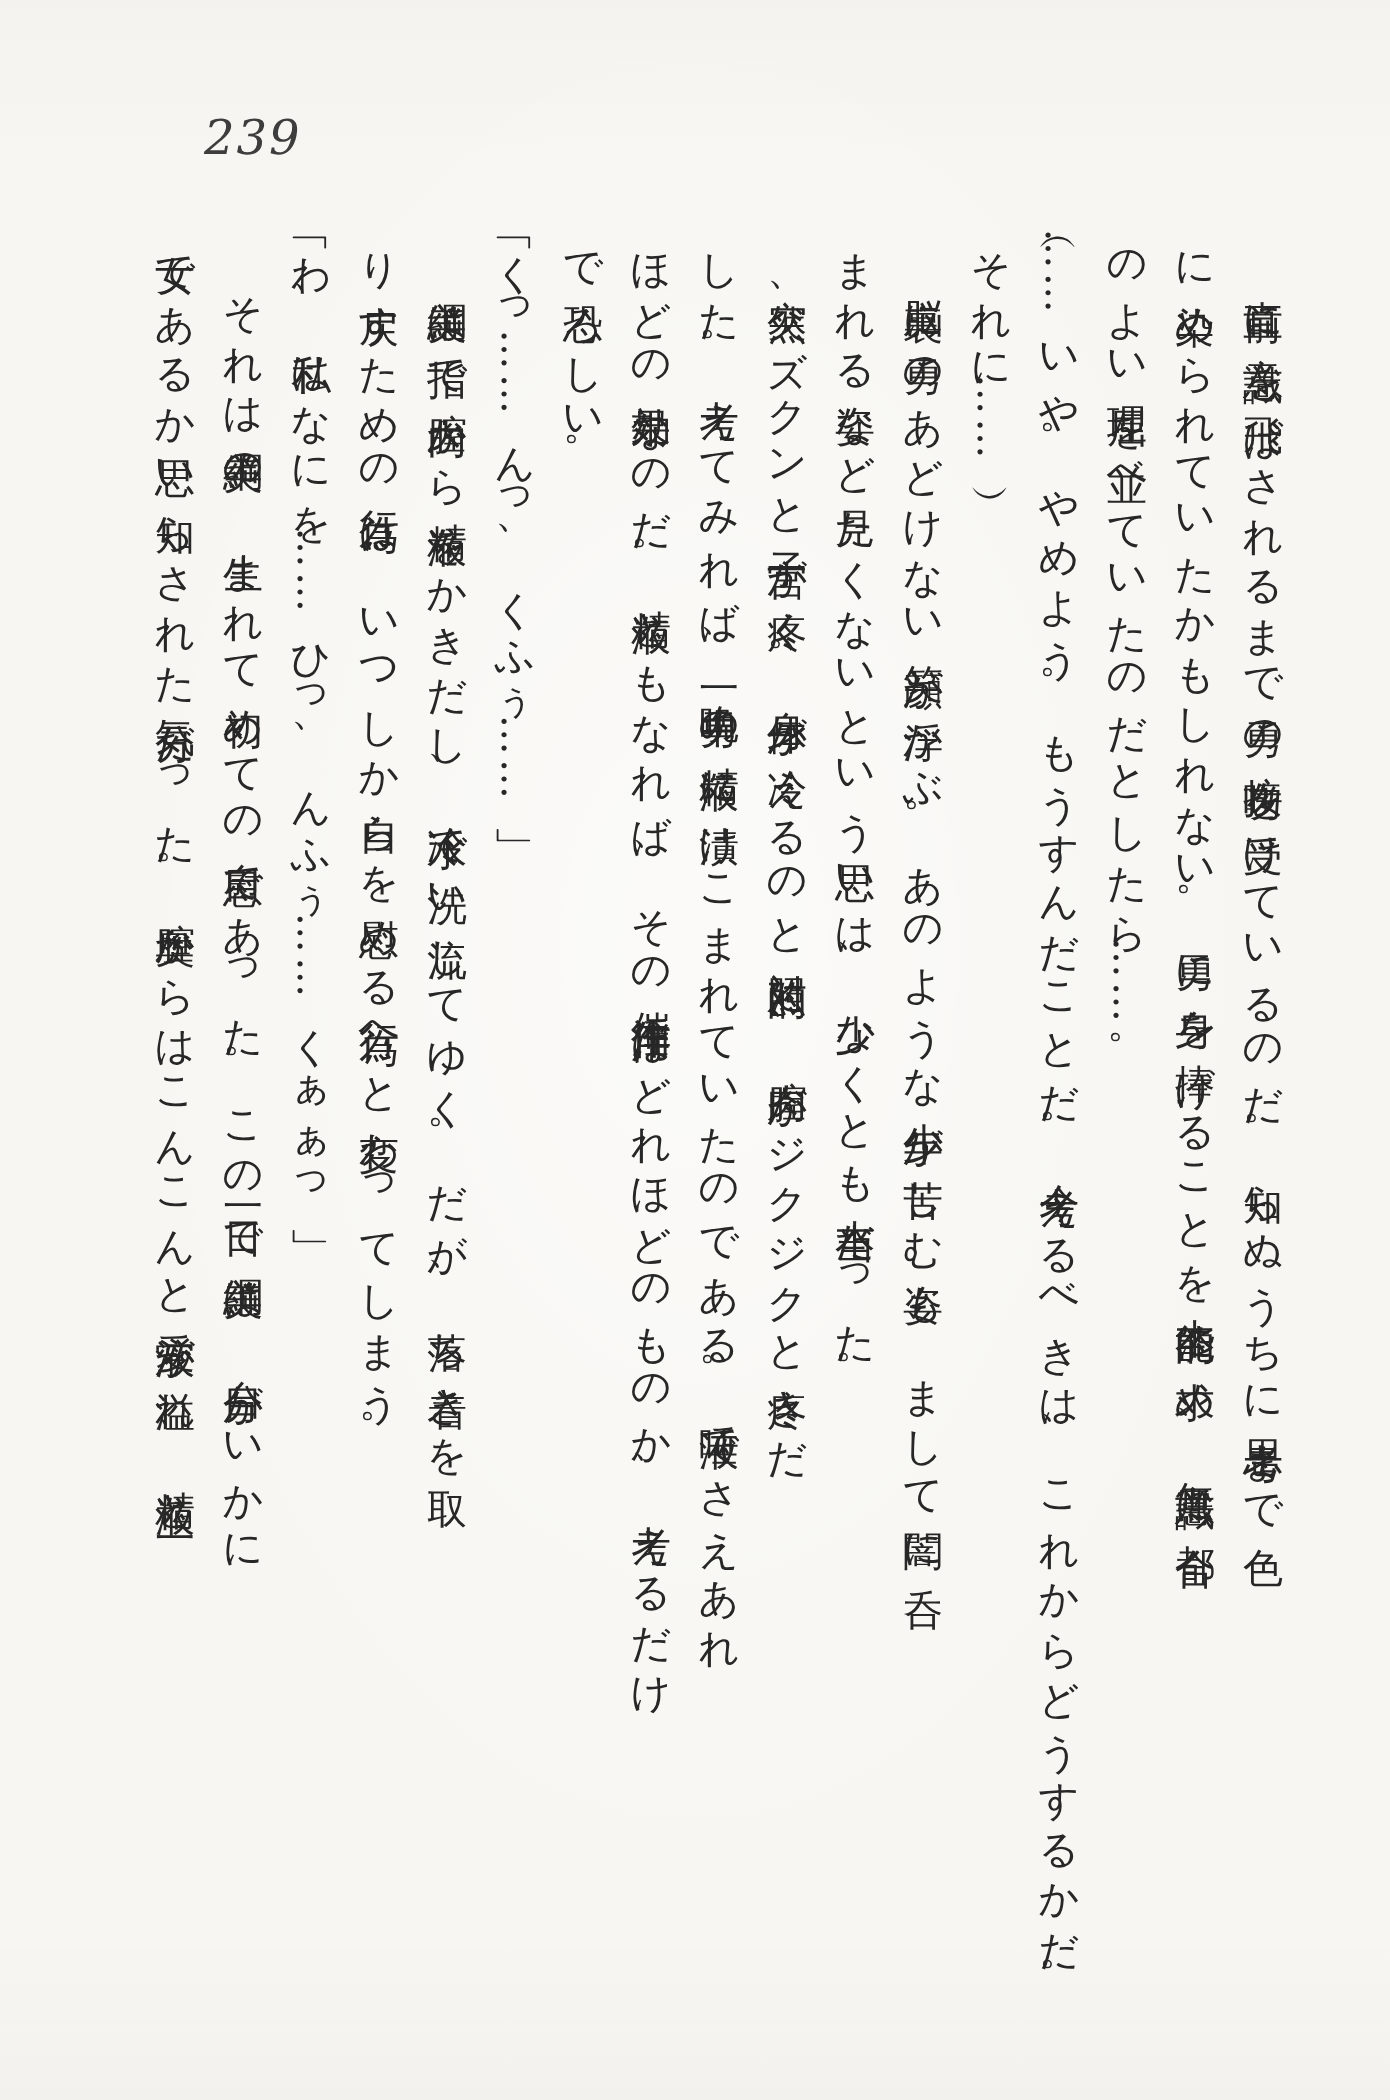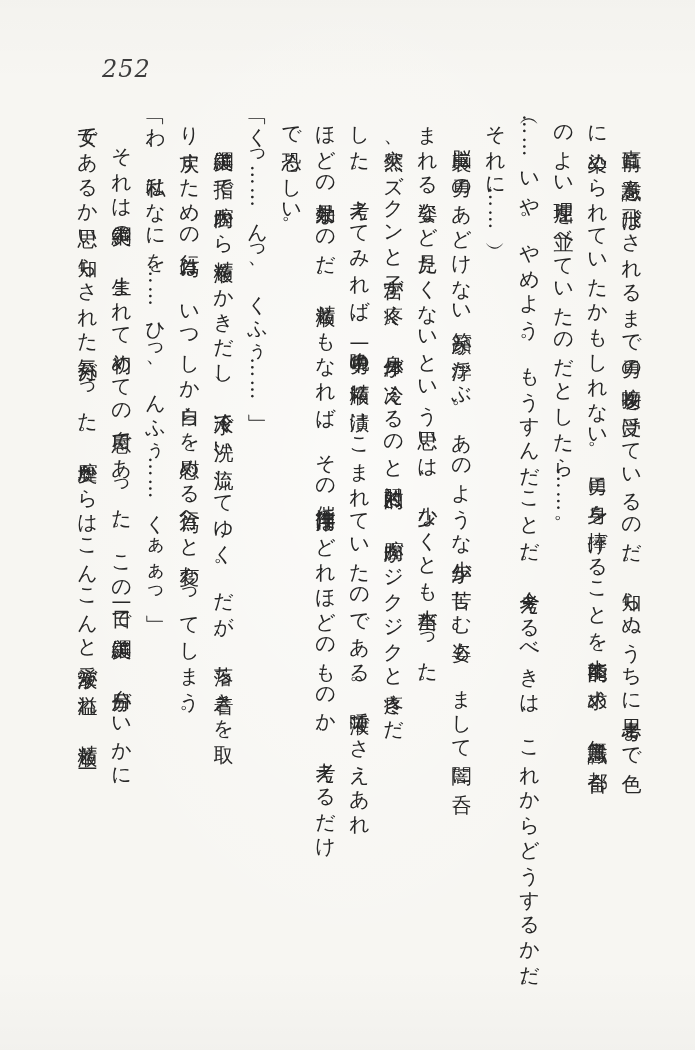--- a/index.html
+++ b/index.html
@@ -53,21 +53,21 @@
   }
   .text-line.indented {
     text-indent: 22px;
   }
 </style>
 </head>
 <body>
 
 <div class="scan-surface"></div>
 
-<div class="page-number">252</div>
+<div class="page-number">239</div>
 
 <div class="text-block">
     <p class="text-line indented">直前に意識を飛ばされるまで勇の接吻を受けているのだ。知らぬうちに思考まで色</p>
     <p class="text-line">に染められていたかもしれない。勇に身を捧げることを本能的に求め、無意識に都合</p>
     <p class="text-line">のよい理屈を並べていたのだとしたら……。</p>
     <p class="text-line">（……いや。やめよう。もうすんだことだ。今考えるべきは、これからどうするかだ。</p>
     <p class="text-line">それに……）</p>
     <p class="text-line indented">脳裏に勇のあどけない笑顔が浮かぶ。あのような少年が苦しむ姿も、まして闇に呑</p>
     <p class="text-line">まれる姿など見たくないという思いは、少なくとも本当だった。</p>
     <p class="text-line indented">突然、ズクンと子宮が疼く。身体が冷えるのと対照的に、膣肉がジクジクと疼きだ</p>

